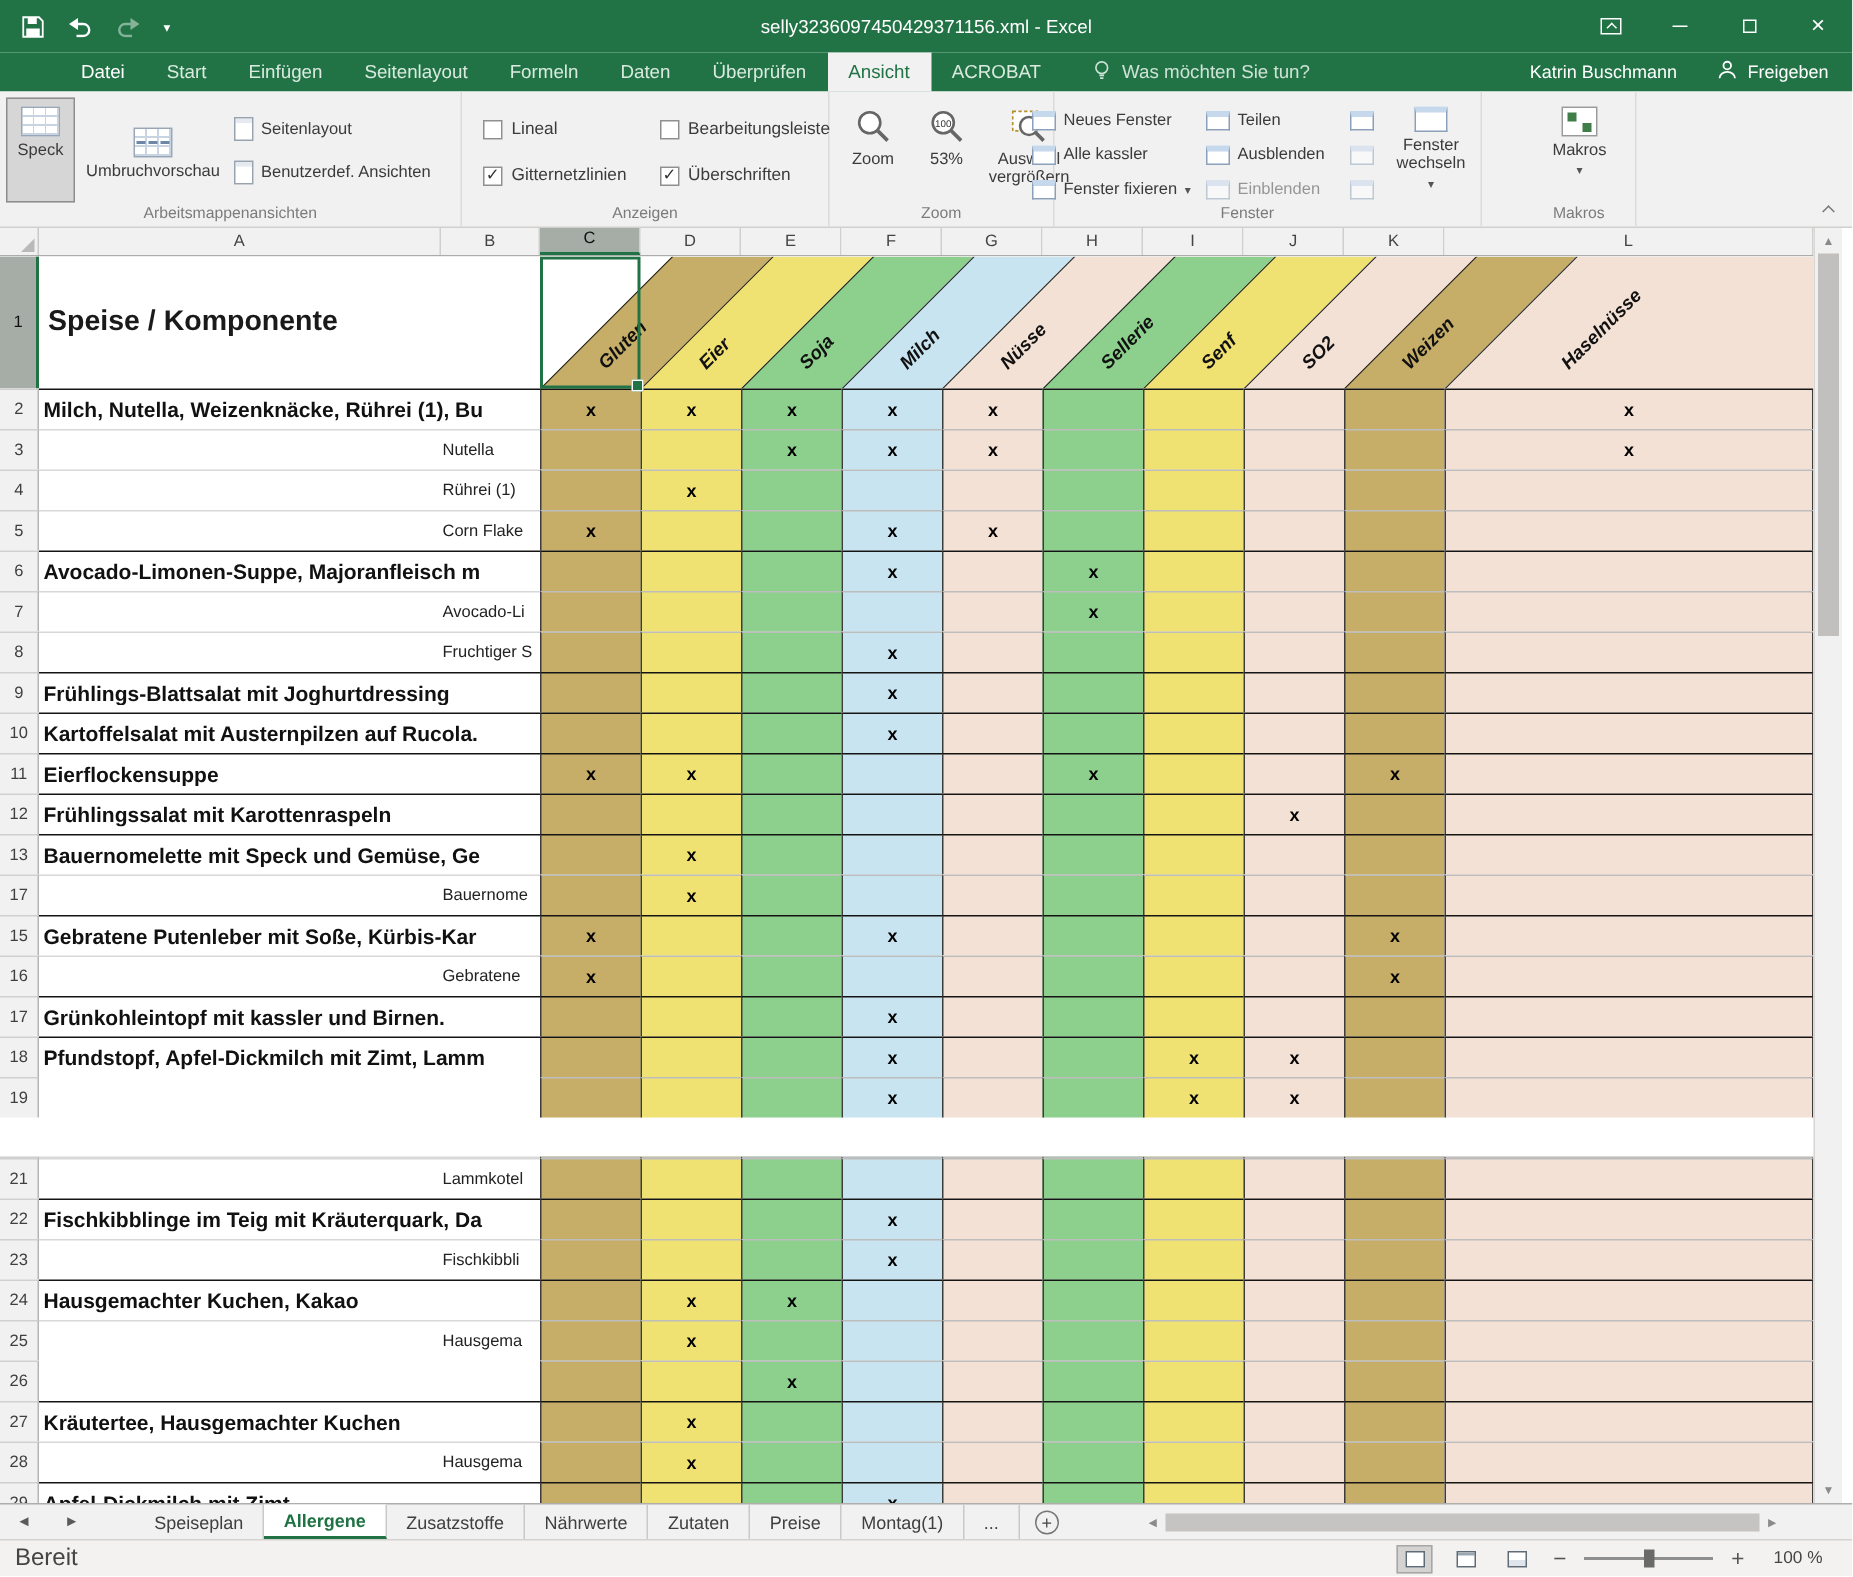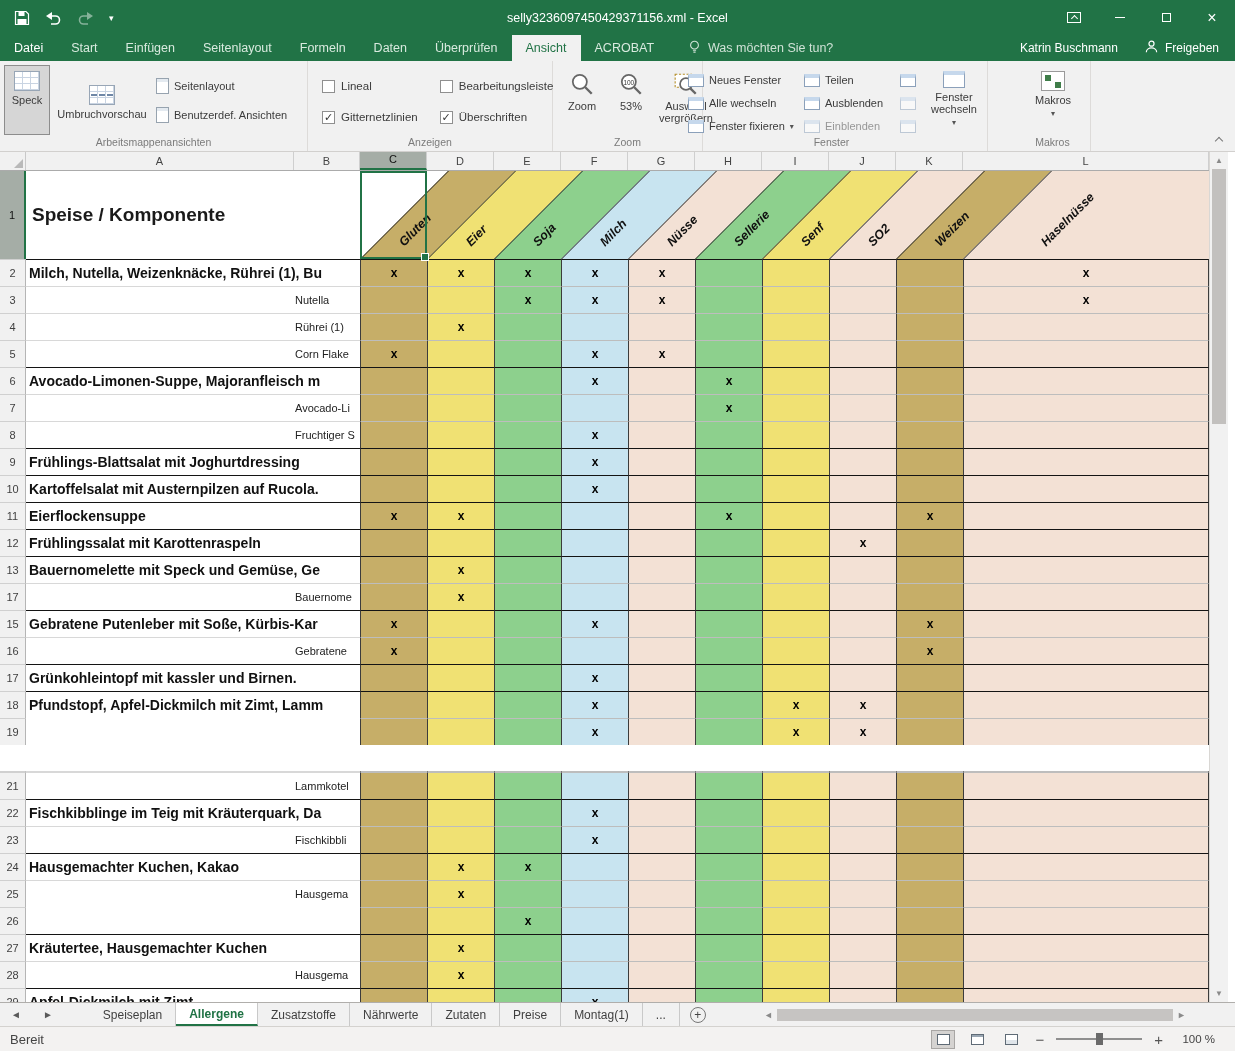--- a/index.html
+++ b/index.html
@@ -18,21 +18,21 @@
   #win-controls { position:absolute; right:0; top:0; height:35px; display:flex; }
   .win-btn { width:46px; height:35px; display:flex; align-items:center; justify-content:center; color:#fff; }
   .minline { width:10px; border-top:1px solid #fff; display:inline-block; }
   .maxbox { width:9px; height:9px; border:1px solid #fff; display:inline-block; }
   .closex { font-size:16px; line-height:1; }
   .rdo-box { width:14px; height:11px; border:1px solid #fff; display:inline-flex; align-items:center; justify-content:center; }
   .chev-up-sm { width:5px; height:5px; border-left:1px solid #fff; border-top:1px solid #fff; transform:rotate(45deg); margin-top:2px; }
 
   
   #tabrow { position:absolute; left:0; top:35px; width:100%; height:26px; background:#217346; display:flex; align-items:stretch; }
-  #menu-tabs { display:flex; }
+  #menu-tabs { display:flex;padding-left:40px; }
   .menu-tab { padding:0 14px; display:flex; align-items:center; font-size:12.5px; color:#d9eadf; }
   .menu-tab:first-child { color:#fff; }
   .menu-tab.active { background:#f1f1f1; color:#217346; }
   #tellme { margin-left:20px; display:flex; align-items:center; gap:7px; color:#cfe2d6; font-size:12.5px; }
   #tabrow-right { margin-left:auto; display:flex; align-items:center; gap:26px; padding-right:16px; color:#fff; font-size:12px; }
   #share-btn { display:flex; align-items:center; gap:6px; }
 
   
   #ribbon { position:absolute; left:0; top:61px; width:100%; height:91px; background:#f1f1f1; border-bottom:1px solid #d2d0ce; }
   .rgroup { position:absolute; top:0; height:100%; border-right:1px solid #dddbd9; }
@@ -117,21 +117,21 @@
   .stab { padding:0 13px; display:flex; align-items:center; font-size:12px; color:#3f3f3f; border-right:1px solid #c9c9c9; }
   .stab.active { background:#fff; color:#1f7244; font-weight:bold; border-bottom:2px solid #217346; }
   #add-sheet { margin:4px 0 0 10px; width:16px; height:16px; border:1px solid #767676; border-radius:50%;
                font-size:12px; line-height:14px; text-align:center; color:#444; }
   #hscroll { position:absolute; right:45px; top:4px; width:430px; height:16px; display:flex; align-items:center; }
   .harrow { font-size:9px; color:#8a8a8a; padding:0 4px; }
   #hthumb { flex:1; height:12px; background:#c6c4c2; }
 
   
   #statusbar { position:absolute; left:0; top:1026px; width:100%; height:25px; background:#f3f2f1; border-top:1px solid #d4d2cf; }
-  #status-ready { position:absolute; left:10px; top:0; height:100%; display:flex; align-items:center; font-size:13px; color:#444; }
+  #status-ready { position:absolute; left:10px; top:0; height:100%; display:flex; align-items:center; font-size:16px; color:#444; }
   #status-right { position:absolute; right:20px; top:0; height:100%; display:flex; align-items:center; gap:10px; }
   .vbtn { width:24px; height:19px; display:flex; align-items:center; justify-content:center; }
   .vbtn.active { background:#d5d3d1; border:1px solid #a8a6a4; }
   .vicon { display:inline-block; width:13px; height:11px; border:1px solid #5f6b76; background:#fff; }
   .vicon.l { box-shadow: inset 0 2px 0 #9aa7b3; }
   .vicon.b { box-shadow: inset 0 -4px 0 #dfe5ea; }
   #zoom-out, #zoom-in { font-size:15px; color:#555; padding:0 2px; }
   #zoom-slider { width:86px; height:2px; background:#8f8f8f; position:relative; }
   #zoom-thumb { position:absolute; left:40px; top:-5px; width:7px; height:12px; background:#6a6a6a; }
   #zoom-pct { font-size:11.5px; color:#444; width:40px; text-align:right; }
@@ -289,21 +289,21 @@
       <div class="rgroup-label">Zoom</div>
     </div>
 
     <div class="rgroup" id="grp-window">
       <div class="smallbtn" style="left:12px; top:9px;">
         <span class="wicon"></span>
         <span>Neues Fenster</span>
       </div>
       <div class="smallbtn" style="left:12px; top:32px;">
         <span class="wicon"></span>
-        <span>Alle wechseln</span>
+        <span>Alle kassler</span>
       </div>
       <div class="smallbtn" style="left:12px; top:55px;">
         <span class="wicon"></span>
         <span>Fenster fixieren</span>
         <span class="caret-dn">▾</span>
       </div>
       <div class="smallbtn" style="left:128px; top:9px;">
         <span class="wicon"></span>
         <span>Teilen</span>
       </div>

